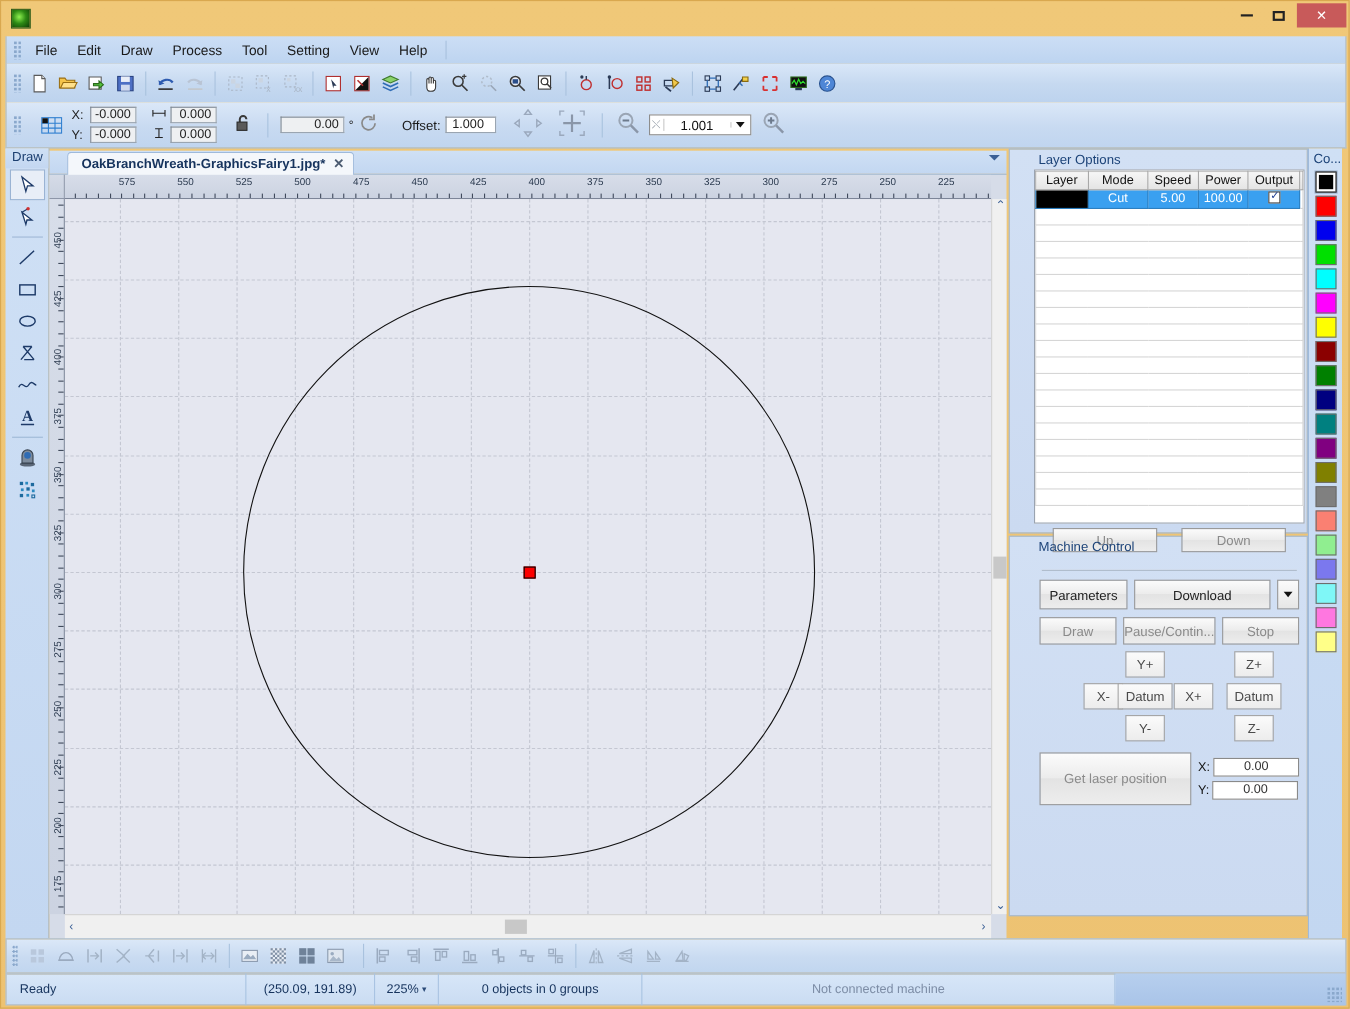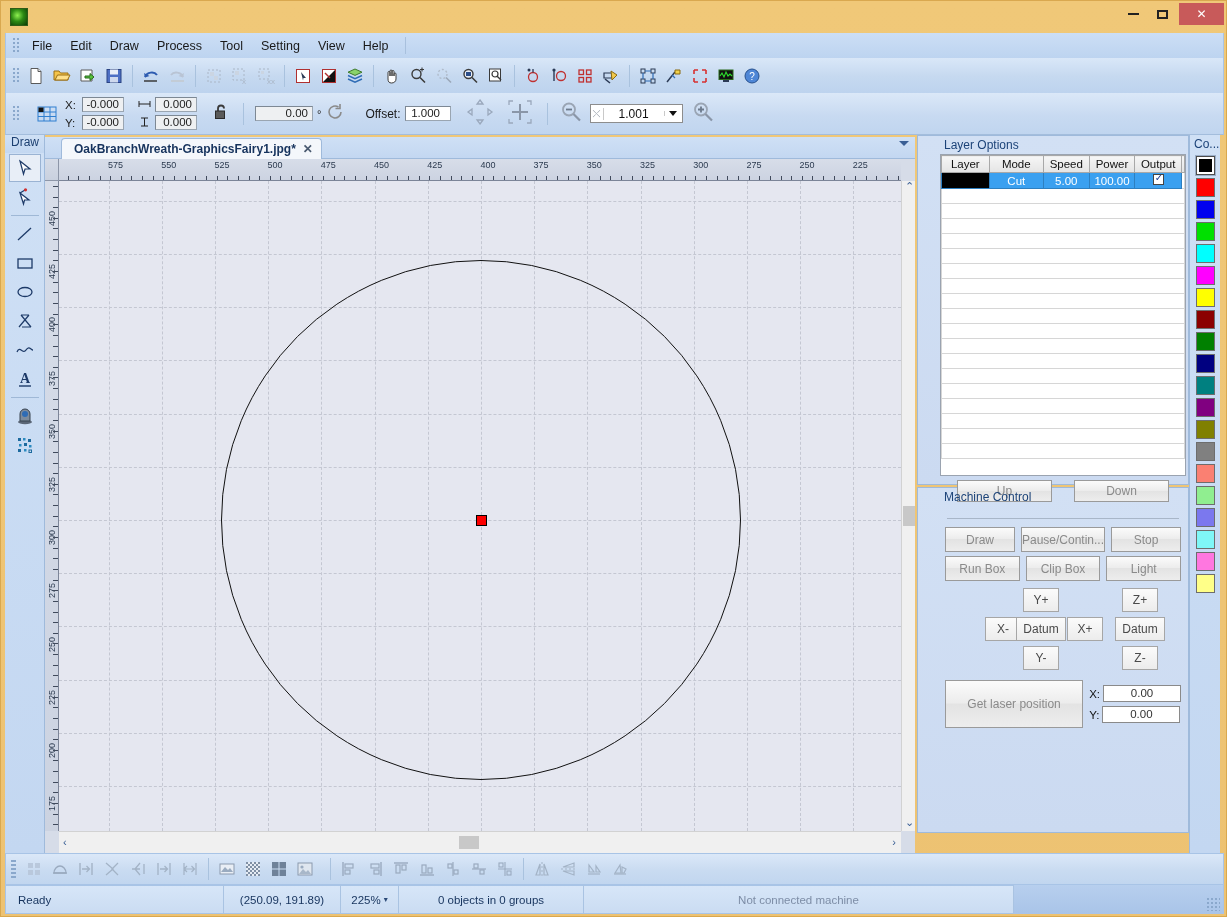--- a/index.html
+++ b/index.html
@@ -938,30 +938,32 @@
       </div>
     </div>
 
     <div class="grp" style="height:346px;margin-top:2px">
       <div class="grp-title">Machine Control</div>
       <div class="mc-body">
 
 
         <div class="hsep"></div>
 
+        <div class="row">
+          <div class="btn" style="width:80px;height:27px">Parameters</div>
+          <div class="btn" style="flex:1;height:27px">Download</div>
+          <div class="sq-btn" style="height:27px">
+              <span class="caret dk"></span>
+            </div>
+        </div>
 
         <div class="row" style="margin-bottom:4px">
           <div class="btn dim" style="flex:1;height:25px">Draw</div>
           <div class="btn dim" style="flex:1;height:25px">Pause/Contin...</div>
           <div class="btn dim" style="flex:1;height:25px">Stop</div>
-        </div>
-        <div class="row">
-          <div class="btn dim" style="flex:1;height:25px">Run Box</div>
-          <div class="btn dim" style="flex:1;height:25px">Clip Box</div>
-          <div class="btn dim" style="flex:1;height:25px">Light</div>
         </div>
 
         <div class="jog-area">
           <div class="jog" style="left:78px;top:0">Y+</div>
           <div class="jog" style="left:40px;top:29px">X-</div>
           <div class="jog wide" style="left:71px;top:29px">Datum</div>
           <div class="jog" style="left:122px;top:29px">X+</div>
           <div class="jog" style="left:78px;top:58px">Y-</div>
 
           <div class="jog" style="left:177px;top:0">Z+</div>

